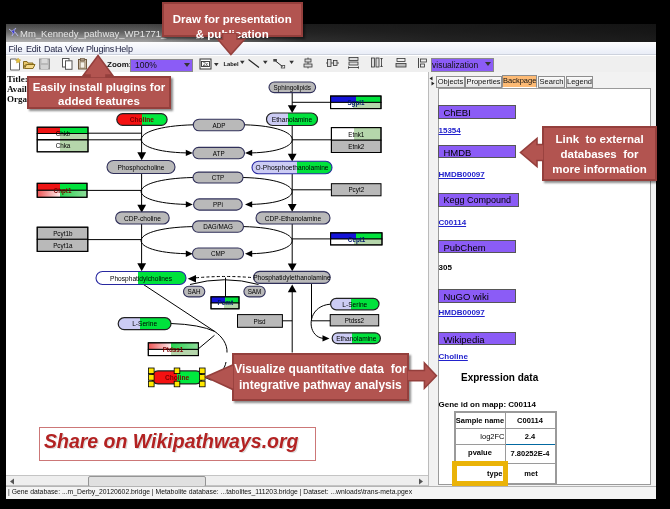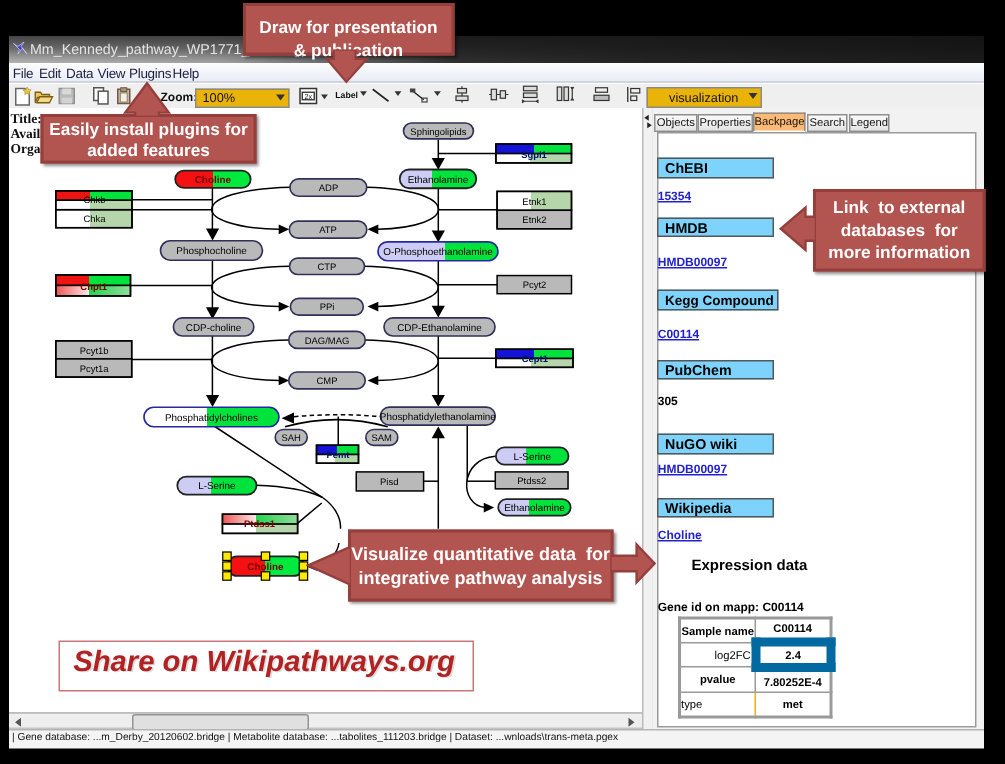--- a/index.html
+++ b/index.html
@@ -9,46 +9,46 @@
 
 #titlebar{left:6px;top:24px;width:650px;height:18px;
  background:linear-gradient(to right, rgba(15,15,15,0) 0px, rgba(15,15,15,0.1) 140px, rgba(18,18,18,0.82) 300px, rgba(20,20,20,0.9) 430px, rgba(16,16,16,0.93) 650px),
  linear-gradient(to bottom,#454545 0%,#6a6a6a 45%,#9b9b9b 80%,#b3b3b3 100%);}
 #titletext{left:20px;top:27.5px;font-size:9.5px;color:#e4e4e4;letter-spacing:0px;}
 #menubar{left:6px;top:42px;width:650px;height:12px;
  background:linear-gradient(to bottom,#fdfdfe,#e9edf7);border-bottom:1px solid #cdd2dd;}
 .menu{position:absolute;top:43.5px;font-size:9px;letter-spacing:-0.2px;color:#1d2040;}
 #toolbar{left:6px;top:55px;width:650px;height:17.5px;background:#efefef;border-top:1px solid #fff;border-bottom:1px solid #c9c9c9;}
 .tbtxt{position:absolute;font-size:9px;color:#111;}
-.combo{position:absolute;background:#eab308;border:1px solid #8a8a8a;font-size:8.5px;color:#111;}
+.combo{position:absolute;background:#8b5cf6;border:1px solid #8a8a8a;font-size:8.5px;color:#111;}
 .combo .arr{position:absolute;right:2px;top:3px;width:0;height:0;border-left:3.5px solid transparent;border-right:3.5px solid transparent;border-top:4px solid #333;}
 
 #canvas{left:6px;top:72px;width:421.5px;height:403px;background:#fff;overflow:hidden;}
 .cantxt{position:absolute;font-family:"Liberation Serif",serif;font-weight:bold;font-size:9px;color:#111;}
 
 #vscroll{left:427.5px;top:72px;width:6px;height:414px;background:#f1f1f1;border-left:1px solid #bbb;border-right:1px solid #bbb;}
 #splitter{left:435px;top:72px;width:2px;height:414px;background:#e8e8e8;}
 #hscroll{left:6px;top:475px;width:421.5px;height:11px;background:#eeeeee;border-top:1px solid #c4c4c4;border-bottom:1px solid #c4c4c4;box-sizing:border-box;}
 #hthumb{left:88px;top:476px;width:116px;height:9px;background:#e0e0e0;border:1px solid #949494;border-radius:2px;}
 
 #panel{left:435px;top:72px;width:221px;height:414px;background:#f2f2f2;}
 .tab{position:absolute;top:76px;height:11.5px;background:linear-gradient(#fafafa,#e4e4e4);border:1px solid #8e8e8e;font-size:7.5px;color:#111;text-align:center;line-height:10.5px;box-sizing:border-box;white-space:nowrap;}
 #tabactive{top:74.5px;height:13.5px;background:#fdba74;border-bottom:1px solid #fff;z-index:3;}
 #panelbody{left:438px;top:87.5px;width:213px;height:397px;background:#fff;border:1px solid #9a9a9a;box-sizing:border-box;}
-.hdrbox{position:absolute;width:78px;height:13.5px;background:#7dd3fc;border:1px solid #565656;font-size:9.5px;font-weight:bold;color:#000;line-height:13px;padding-left:4px;box-sizing:border-box;}
+.hdrbox{position:absolute;width:78px;height:13.5px;background:#8b5cf6;border:1px solid #565656;font-size:9.5px;font-weight:normal;color:#000;line-height:13px;padding-left:4px;box-sizing:border-box;}
 .plink{position:absolute;font-size:8px;font-weight:bold;color:#2222cc;text-decoration:underline;}
 .ptxt{position:absolute;font-size:8px;font-weight:bold;color:#000;}
 
 #status{left:6px;top:485.5px;width:650px;height:12px;background:#f4f4f4;border-top:1px solid #b4b4b4;}
 #statustext{left:8px;top:488px;font-size:6.8px;color:#111;white-space:nowrap;}
 
 .co{position:absolute;background:#b25450;border:2px solid #943f3c;color:#fff;font-weight:bold;text-align:center;box-sizing:border-box;z-index:20;box-shadow:1.5px 1.5px 2px rgba(0,0,0,0.45);}
 
 #share{left:38.5px;top:426.5px;width:275px;height:32px;background:#fff;border:1px solid #cc7777;z-index:5;}
-#sharetext{left:44px;top:430px;width:264px;text-align:center;font-size:19.5px;font-style:italic;font-weight:bold;color:#b32222;text-shadow:1.2px 1.2px 0 #ddd;z-index:6;}
+#sharetext{left:44px;top:430px;width:264px;text-align:left;font-size:19.5px;font-style:italic;font-weight:bold;color:#b32222;text-shadow:1.2px 1.2px 0 #ddd;z-index:6;}
 </style>
 </head>
 <body>
 
 <div class="a" id="titlebar"></div>
 <svg class="a" style="left:8px;top:27px" width="11" height="11" viewBox="0 0 11 11">
     <path d="M1,2 L5,6 L4,9 L7,5 L10,9 L6,4 L8,1 L4,4 Z" fill="#3a3ad0" stroke="#cfcfff" stroke-width="0.5"></path>
   </svg>
 <div class="a" id="titletext">Mm_Kennedy_pathway_WP1771_45176.gp</div>
 
@@ -139,21 +139,21 @@
       <rect x="0" y="5.5" width="10" height="3.5" fill="#bbb" stroke="#333" stroke-width="0.8"></rect>
     </g>
 <g transform="translate(412,3)">
       <path d="M0.5,0 v10" stroke="#333" stroke-width="0.9"></path>
       <rect x="2.5" y="1" width="6" height="3" fill="#eee" stroke="#333" stroke-width="0.8"></rect>
       <rect x="2.5" y="6" width="4" height="3" fill="#eee" stroke="#333" stroke-width="0.8"></rect>
     </g>
 </svg>
 <div class="tbtxt" style="left:107px;top:59.5px;font-weight:bold;font-size:8px">Zoom:</div>
 <div class="combo" style="left:130px;top:58.5px;width:57px;height:11px;line-height:11px;padding-left:4px">100%<span class="arr"></span></div>
-<div class="combo" style="left:431px;top:58px;width:61px;height:12px;line-height:12px;padding-left:14px">visualization<span class="arr"></span></div>
+<div class="combo" style="left:431px;top:58px;width:61px;height:12px;line-height:12px;padding-left:0">visualization<span class="arr"></span></div>
 
 <div class="a" id="canvas">
 <div class="cantxt" style="left:1px;top:2px">Title:</div>
 <div class="cantxt" style="left:1px;top:12px">Available</div>
 <div class="cantxt" style="left:1px;top:22px">Organism</div>
 <svg class="a" style="left:0;top:0" width="421.5" height="403" viewBox="6 72 421.5 403" font-family="Liberation Sans">
 <defs>
 <linearGradient id="rg" x1="0" y1="0" x2="1" y2="0">
           <stop offset="0" stop-color="#f51111"></stop>
           <stop offset="0.5" stop-color="#f51111"></stop>
@@ -433,28 +433,28 @@
 <div class="a" style="left:461px;top:371.5px;font-size:10px;font-weight:bold;color:#000">Expression data</div>
 <div class="ptxt" style="left:438.5px;top:400px">Gene id on mapp: C00114</div>
 <table style="position:absolute;left:452px;top:410.5px;border-collapse:collapse;border:2px solid #9a9a9a;font-family:'Liberation Sans',sans-serif;">
 <tbody>
       <tr>
         <td style="border:1px solid #9a9a9a;width:49px;height:15px;font-size:7.5px;font-weight:bold;text-align:center;padding:0;white-space:nowrap">Sample name</td>
         <td style="border:1px solid #9a9a9a;width:49px;font-size:7.5px;font-weight:bold;text-align:center;padding:0;white-space:nowrap">C00114</td>
       </tr>
 <tr>
         <td style="border:1px solid #9a9a9a;height:15.5px;font-size:7.5px;font-weight:normal;text-align:right;padding:0;white-space:nowrap">log2FC</td>
-        <td style="border:6px solid #0369a1;font-size:7.5px;font-weight:bold;text-align:center;padding:0;white-space:nowrap">2.4</td>
+        <td style="border:1px solid #0369a1;font-size:7.5px;font-weight:bold;text-align:center;padding:0;white-space:nowrap">2.4</td>
       </tr>
 <tr>
         <td style="border:1px solid #9a9a9a;height:15.5px;font-size:7.5px;font-weight:bold;text-align:center;padding:0;white-space:nowrap">pvalue</td>
         <td style="border:1px solid #9a9a9a;font-size:7.5px;font-weight:bold;text-align:center;padding:0;white-space:nowrap">7.80252E-4</td>
       </tr>
 <tr>
-        <td style="border:1px solid #eab308;height:15.5px;font-size:7.5px;font-weight:normal;text-align:left;padding:0;white-space:nowrap">type</td>
+        <td style="border:5px solid #eab308;height:15.5px;font-size:7.5px;font-weight:bold;text-align:right;padding:0;white-space:nowrap">type</td>
         <td style="border:1px solid #9a9a9a;font-size:7.5px;font-weight:bold;text-align:center;padding:0;white-space:nowrap">met</td>
       </tr>
 </tbody>
   </table>
 
 <div class="a" id="status"></div>
 <div class="a" id="statustext">| Gene database: ...m_Derby_20120602.bridge | Metabolite database: ...tabolites_111203.bridge | Dataset: ...wnloads\trans-meta.pgex</div>
 
 <div class="a" id="share"></div>
 <div class="a" id="sharetext">Share on Wikipathways.org</div>

